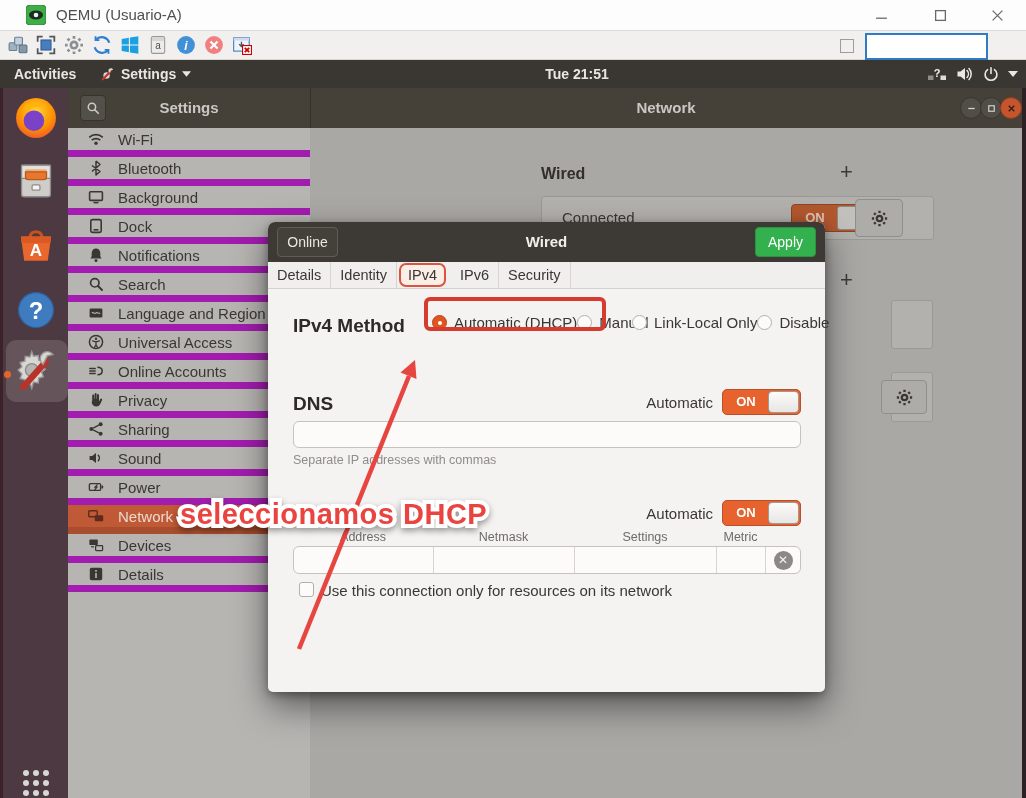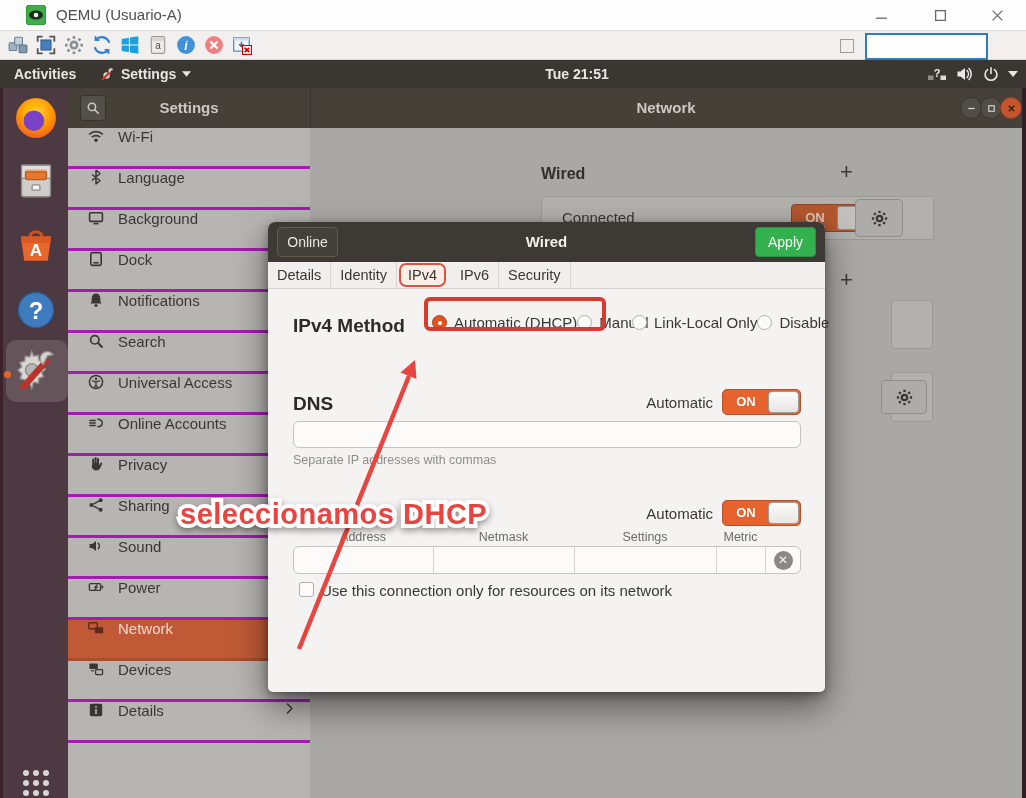--- a/index.html
+++ b/index.html
@@ -47,21 +47,21 @@
   .hb-search{position:absolute;left:12px;top:7px;width:26px;height:26px;background:#534f49;border:1px solid #36332e;border-radius:4px;display:flex;align-items:center;justify-content:center;color:#cfccc8;}
   .hb-search svg{width:14px;height:14px;}
   .hb-title{position:absolute;top:0;height:40px;line-height:40px;font-weight:bold;font-size:15px;color:#cbc8c4;text-align:center;}
   .hb-title.l{left:0;width:242px;}
   .hb-title.r{left:242px;width:712px;}
   .gnome-btn{position:absolute;top:9px;width:22px;height:22px;border-radius:50%;background:#514d47;border:1px solid #393530;display:flex;align-items:center;justify-content:center;}
   .gnome-btn svg{width:11px;height:11px;}
   .gnome-btn.close{background:#c4552c;border-color:#8f3c1e;}
 
   .sidebar{position:absolute;left:0;top:40px;width:242px;height:670px;background:#b7b5b2;}
-  .sb-item{height:41px;display:flex;border-bottom:3px solid #a21caf;padding-left:20px;position:relative;color:#3a3733;}
+  .sb-item{height:29px;display:flex;align-items:center;border-bottom:7px solid #a21caf;padding-left:20px;position:relative;color:#3a3733;}
   .sb-item .sb-icon{width:16px;height:16px;margin-right:14px;color:#3a3733;}
   .sb-item .sb-label{font-size:15px;}
   .sb-item.selected{background:#c05a36;color:#ecd9d0;border-bottom-color:#a84d2e;}
   .sb-item.selected .sb-icon{color:#5e2a1c;}
   .sb-chev{position:absolute;right:14px;width:13px;height:13px;color:#3a3733;}
 
   .mainpanel{position:absolute;left:242px;top:40px;width:712px;height:670px;background:#aaa8a5;overflow:hidden;}
   .wired-head{position:absolute;left:231px;top:37px;font-weight:bold;font-size:16px;color:#312e2b;}
   .plus{position:absolute;font-size:22px;color:#3e3b37;font-weight:normal;}
   .card{position:absolute;background:#b3b1ae;border:1px solid #9b9996;border-radius:3px;}
@@ -367,21 +367,21 @@
             </svg>
           </span>
           <span class="sb-label">Wi-Fi</span>
         </div>
         <div class="sb-item">
           <span class="sb-icon iconbox">
             <svg viewBox="0 0 16 16">
               <path d="M8 1v14l4-3.5L4 5.5M8 1l4 3.5L4 11.5" fill="none" stroke="currentColor" stroke-width="1.5" stroke-linejoin="round"></path>
             </svg>
           </span>
-          <span class="sb-label">Language</span>
+          <span class="sb-label">Bluetooth</span>
         </div>
         <div class="sb-item">
           <span class="sb-icon iconbox">
             <svg viewBox="0 0 16 16">
               <rect x="1.6" y="2.8" width="12.8" height="8.6" rx="1" fill="none" stroke="currentColor" stroke-width="1.6"></rect>
               <path d="M5.5 13.6h5" stroke="currentColor" stroke-width="1.6"></path>
             </svg>
           </span>
           <span class="sb-label">Background</span>
         </div>
@@ -404,20 +404,29 @@
           <span class="sb-label">Notifications</span>
         </div>
         <div class="sb-item">
           <span class="sb-icon iconbox">
             <svg viewBox="0 0 16 16">
               <circle cx="6.8" cy="6.8" r="4.2" fill="none" stroke="currentColor" stroke-width="1.7"></circle>
               <path d="M10 10l4 4" stroke="currentColor" stroke-width="1.9" stroke-linecap="round"></path>
             </svg>
           </span>
           <span class="sb-label">Search</span>
+        </div>
+        <div class="sb-item">
+          <span class="sb-icon iconbox">
+            <svg viewBox="0 0 16 16">
+              <rect x="1.6" y="3.6" width="12.8" height="8.8" rx="1.2" fill="currentColor"></rect>
+              <path d="M3.8 8c1.4-1.6 2.8 1.6 4.2 0s2.8 1.6 4.2 0" fill="none" stroke="#b7b5b2" stroke-width="1.1"></path>
+            </svg>
+          </span>
+          <span class="sb-label">Language and Region</span>
         </div>
         <div class="sb-item">
           <span class="sb-icon iconbox">
             <svg viewBox="0 0 16 16">
               <circle cx="8" cy="8" r="6.6" fill="none" stroke="currentColor" stroke-width="1.5"></circle>
               <circle cx="8" cy="4.7" r="1.2" fill="currentColor"></circle>
               <path d="M4.6 6.9l3.4.9 3.4-.9M8 7.6v3.1l-1.6 2.8M8 10.7l1.6 2.8" fill="none" stroke="currentColor" stroke-width="1.3" stroke-linecap="round"></path>
             </svg>
           </span>
           <span class="sb-label">Universal Access</span>

